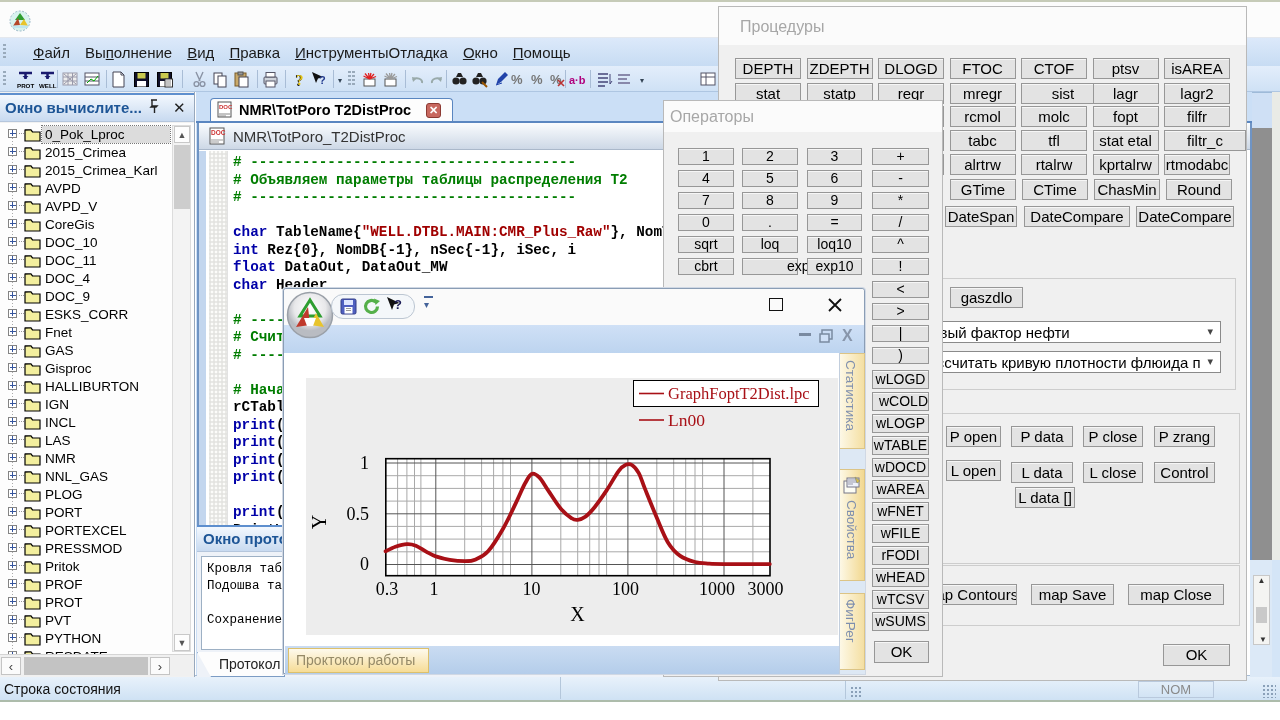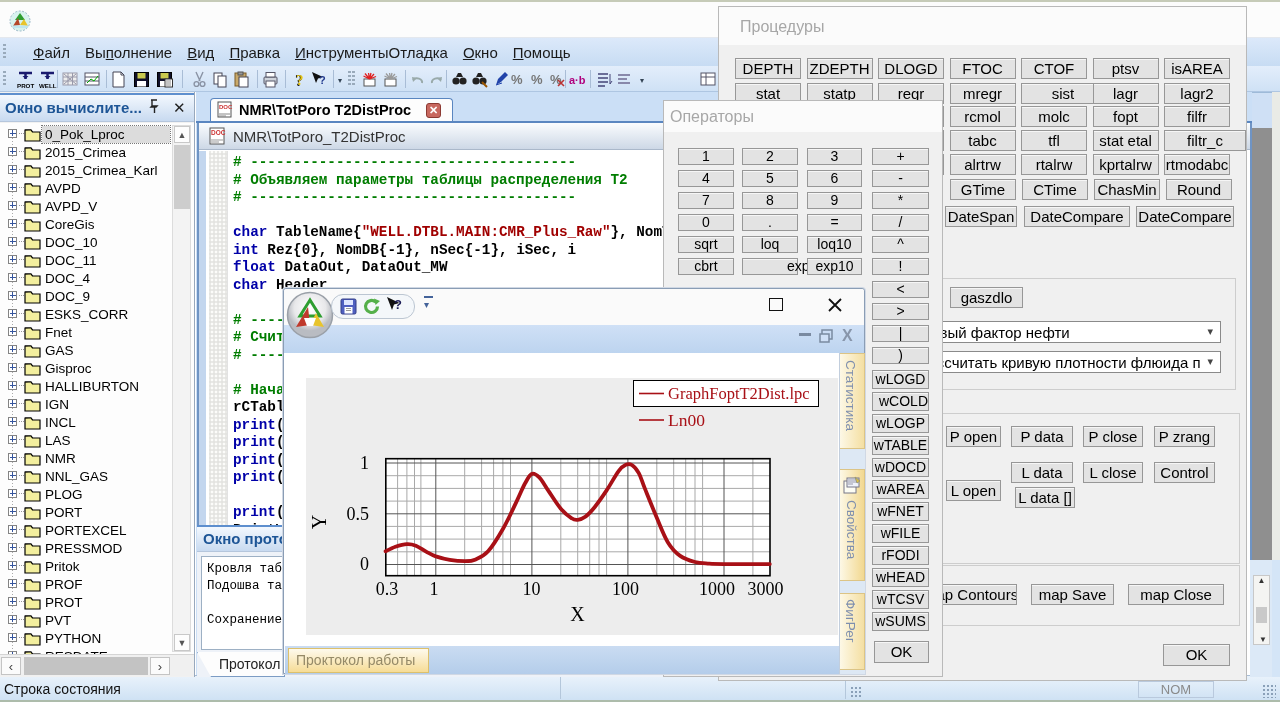--- a/index.html
+++ b/index.html
@@ -576,21 +576,21 @@
   </div>
   <div class="abs" style="left:177px;top:344px;width:325px;height:22px;background:#fff;border:1px solid #8a8a8a;overflow:hidden;">
      <div style="position:absolute;left:22px;top:2px;right:20px;overflow:hidden;font-size:15px;white-space:nowrap;">Рассчитать кривую плотности флюида пс</div>
      <div style="position:absolute;right:7px;top:3px;color:#444;font-size:11px;">▾</div>
   </div>
   <div class="gb" style="left:170px;top:406px;width:351px;height:151px;"></div>
   <div class="btn" style="left:227px;top:419px;width:55px;height:21px;">P open</div>
   <div class="btn" style="left:292px;top:419px;width:62px;height:21px;">P data</div>
   <div class="btn" style="left:364px;top:419px;width:60px;height:21px;">P close</div>
   <div class="btn" style="left:435px;top:419px;width:61px;height:21px;">P zrang</div>
-  <div class="btn" style="left:227px;top:473px;width:55px;height:21px;">L open</div>
+  <div class="btn" style="left:227px;top:453px;width:55px;height:21px;">L open</div>
   <div class="btn" style="left:292px;top:455px;width:62px;height:21px;">L data</div>
   <div class="btn" style="left:364px;top:455px;width:60px;height:21px;">L close</div>
   <div class="btn" style="left:435px;top:455px;width:61px;height:21px;">Control</div>
   <div class="btn" style="left:296px;top:480px;width:60px;height:21px;">L data []</div>
   <div class="gb" style="left:170px;top:558px;width:351px;height:61px;"></div>
   <div class="btn" style="left:204px;top:577px;width:94px;height:21px;white-space:nowrap;overflow:hidden;">map Contours</div>
   <div class="btn" style="left:312px;top:577px;width:83px;height:21px;">map Save</div>
   <div class="btn" style="left:409px;top:577px;width:96px;height:21px;">map Close</div>
   <div class="btn" style="left:444px;top:637px;width:67px;height:22px;">OK</div>
 </div>

